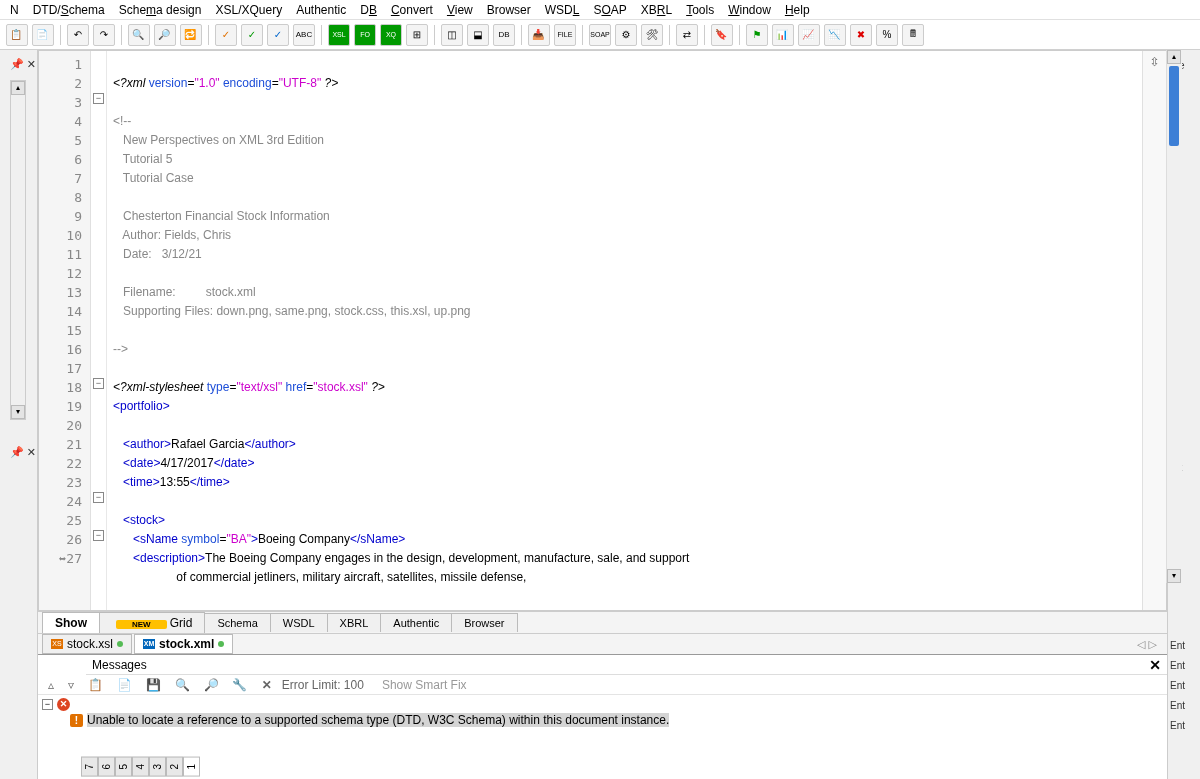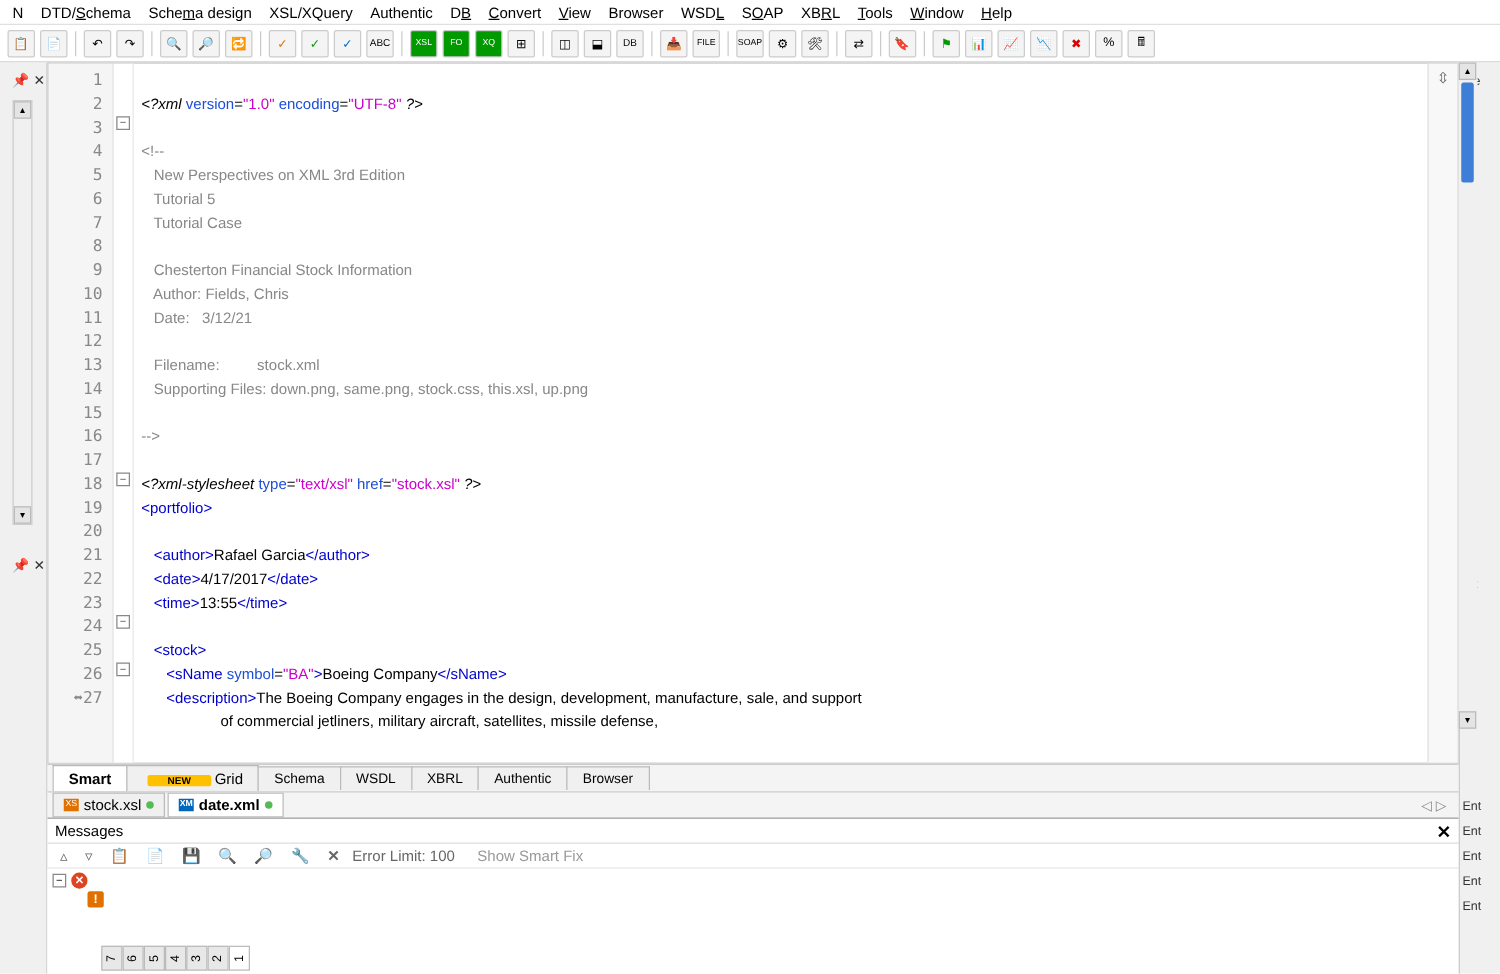--- a/index.html
+++ b/index.html
@@ -34,21 +34,21 @@
 .vtab.active { background:#fff; font-weight:bold; }
 .vtab .new { background:#FFC000; color:#000; font-size:8px; padding:0 16px; margin-left:4px; border-radius:2px; font-weight:bold; }
 .filetabs { height:22px; background:#f4f4f4; border-top:1px solid #ccc; display:flex; align-items:center; padding:0 4px; gap:2px; }
 .ftab { padding:2px 8px; border:1px solid #bbb; background:#f0f0f0; font-size:11px; display:flex; align-items:center; gap:4px; cursor:pointer; }
 .ftab.active { background:#fff; font-weight:bold; }
 .ftab .dot { width:6px; height:6px; border-radius:50%; background:#5b5; }
 .ftab .ico { width:12px; height:10px; background:#E07000; font-size:7px; color:#fff; text-align:center; line-height:10px; }
 .ftab .ico.xml { background:#0066BB; }
 .ftab-nav { margin-left:auto; font-size:11px; color:#888; padding:0 6px; }
 .messages { height:150px; border-top:1px solid #999; display:flex; flex-direction:column; background:#fff; }
-.msg-head { height:20px; display:flex; align-items:center; padding:0 6px; font-size:12px; border-bottom:1px solid #ddd; }
+.msg-head { height:20px; display:flex; align-items:center; padding:0 6px; font-size:12px; border-bottom:1px solid #ddd;margin-left:48px; }
 .msg-head .close { margin-left:auto; font-size:14px; cursor:pointer; font-weight:bold; }
 .msg-tools { height:20px; display:flex; align-items:center; padding:0 6px; gap:6px; font-size:11px; color:#666; border-bottom:1px solid #e4e4e4; }
 .msg-tools .tt { padding:0 4px; cursor:pointer; }
 .msg-body { flex:1; font-family:Consolas,monospace; font-size:12px; padding:2px 4px; background:#fff; overflow:hidden; }
 .msg-line { display:flex; align-items:center; gap:4px; padding:1px 0; }
 .msg-line .ficon { width:11px; height:11px; border:1px solid #888; font-size:9px; line-height:9px; text-align:center; }
 .msg-line .eicon { width:13px; height:13px; border-radius:50%; background:#D42; color:#fff; font-size:9px; line-height:13px; text-align:center; font-weight:bold; }
 .msg-line .wicon { width:13px; height:13px; border-radius:2px; background:#E07000; color:#fff; font-size:10px; line-height:13px; text-align:center; font-weight:bold; }
 .msg-sel { background:#d4d4d4; }
 .msg-tabs { position:absolute; left:43px; bottom:2px; display:flex; }
@@ -174,38 +174,38 @@
 <span class="c-tag">      &lt;</span><span class="c-tag">sName</span><span class="c-attr"> symbol</span><span>=</span><span class="c-str">"BA"</span><span class="c-tag">&gt;</span><span class="c-txt">Boeing Company</span><span class="c-tag">&lt;/</span><span class="c-tag">sName</span><span class="c-tag">&gt;</span>
 <span class="c-tag">      &lt;</span><span class="c-tag">description</span><span class="c-tag">&gt;</span><span class="c-txt">The Boeing Company engages in the design, development, manufacture, sale, and support</span>
 <span class="c-txt">                   of commercial jetliners, military aircraft, satellites, missile defense,</span>
       </div>
       <div class="edge-icons">
         <div>⇳</div>
       </div>
     </div>
 
     <div class="viewtabs">
-      <div class="vtab active dd"><span>Smart</span></div>
+      <div class="vtab active dd"><span>Show</span></div>
       <div class="vtab"><span class="new">NEW</span> <span>Grid</span></div>
       <div class="vtab">Schema</div>
       <div class="vtab">WSDL</div>
       <div class="vtab">XBRL</div>
       <div class="vtab">Authentic</div>
       <div class="vtab">Browser</div>
     </div>
 
     <div class="filetabs">
       <div class="ftab">
           <span class="ico">XS</span>
           <span>stock.xsl</span>
           <span class="dot"></span>
         </div>
       <div class="ftab active">
           <span class="ico xml">XM</span>
-          <span>date.xml</span>
+          <span>stock.xml</span>
           <span class="dot"></span>
         </div>
       <div class="ftab-nav">◁ ▷</div>
     </div>
 
     <div class="messages">
       <div class="msg-head">
         <span>Messages</span>
         <span class="close">✕</span>
       </div>
@@ -222,20 +222,21 @@
         <span>Error Limit: 100</span>
         <span style="margin-left:12px;color:#999">Show Smart Fix</span>
       </div>
       <div class="msg-body">
         <div class="msg-line">
           <span class="ficon">−</span>
           <span class="eicon">✕</span>
         </div>
         <div class="msg-line" style="padding-left:28px">
           <span class="wicon">!</span>
+          <span class="msg-sel">Unable to locate a reference to a supported schema type (DTD, W3C Schema) within this document instance.</span>
         </div>
       </div>
     </div>
 
     <div class="msg-tabs">
       <div class="msg-tab">7</div>
       <div class="msg-tab">6</div>
       <div class="msg-tab">5</div>
       <div class="msg-tab">4</div>
       <div class="msg-tab">3</div>

